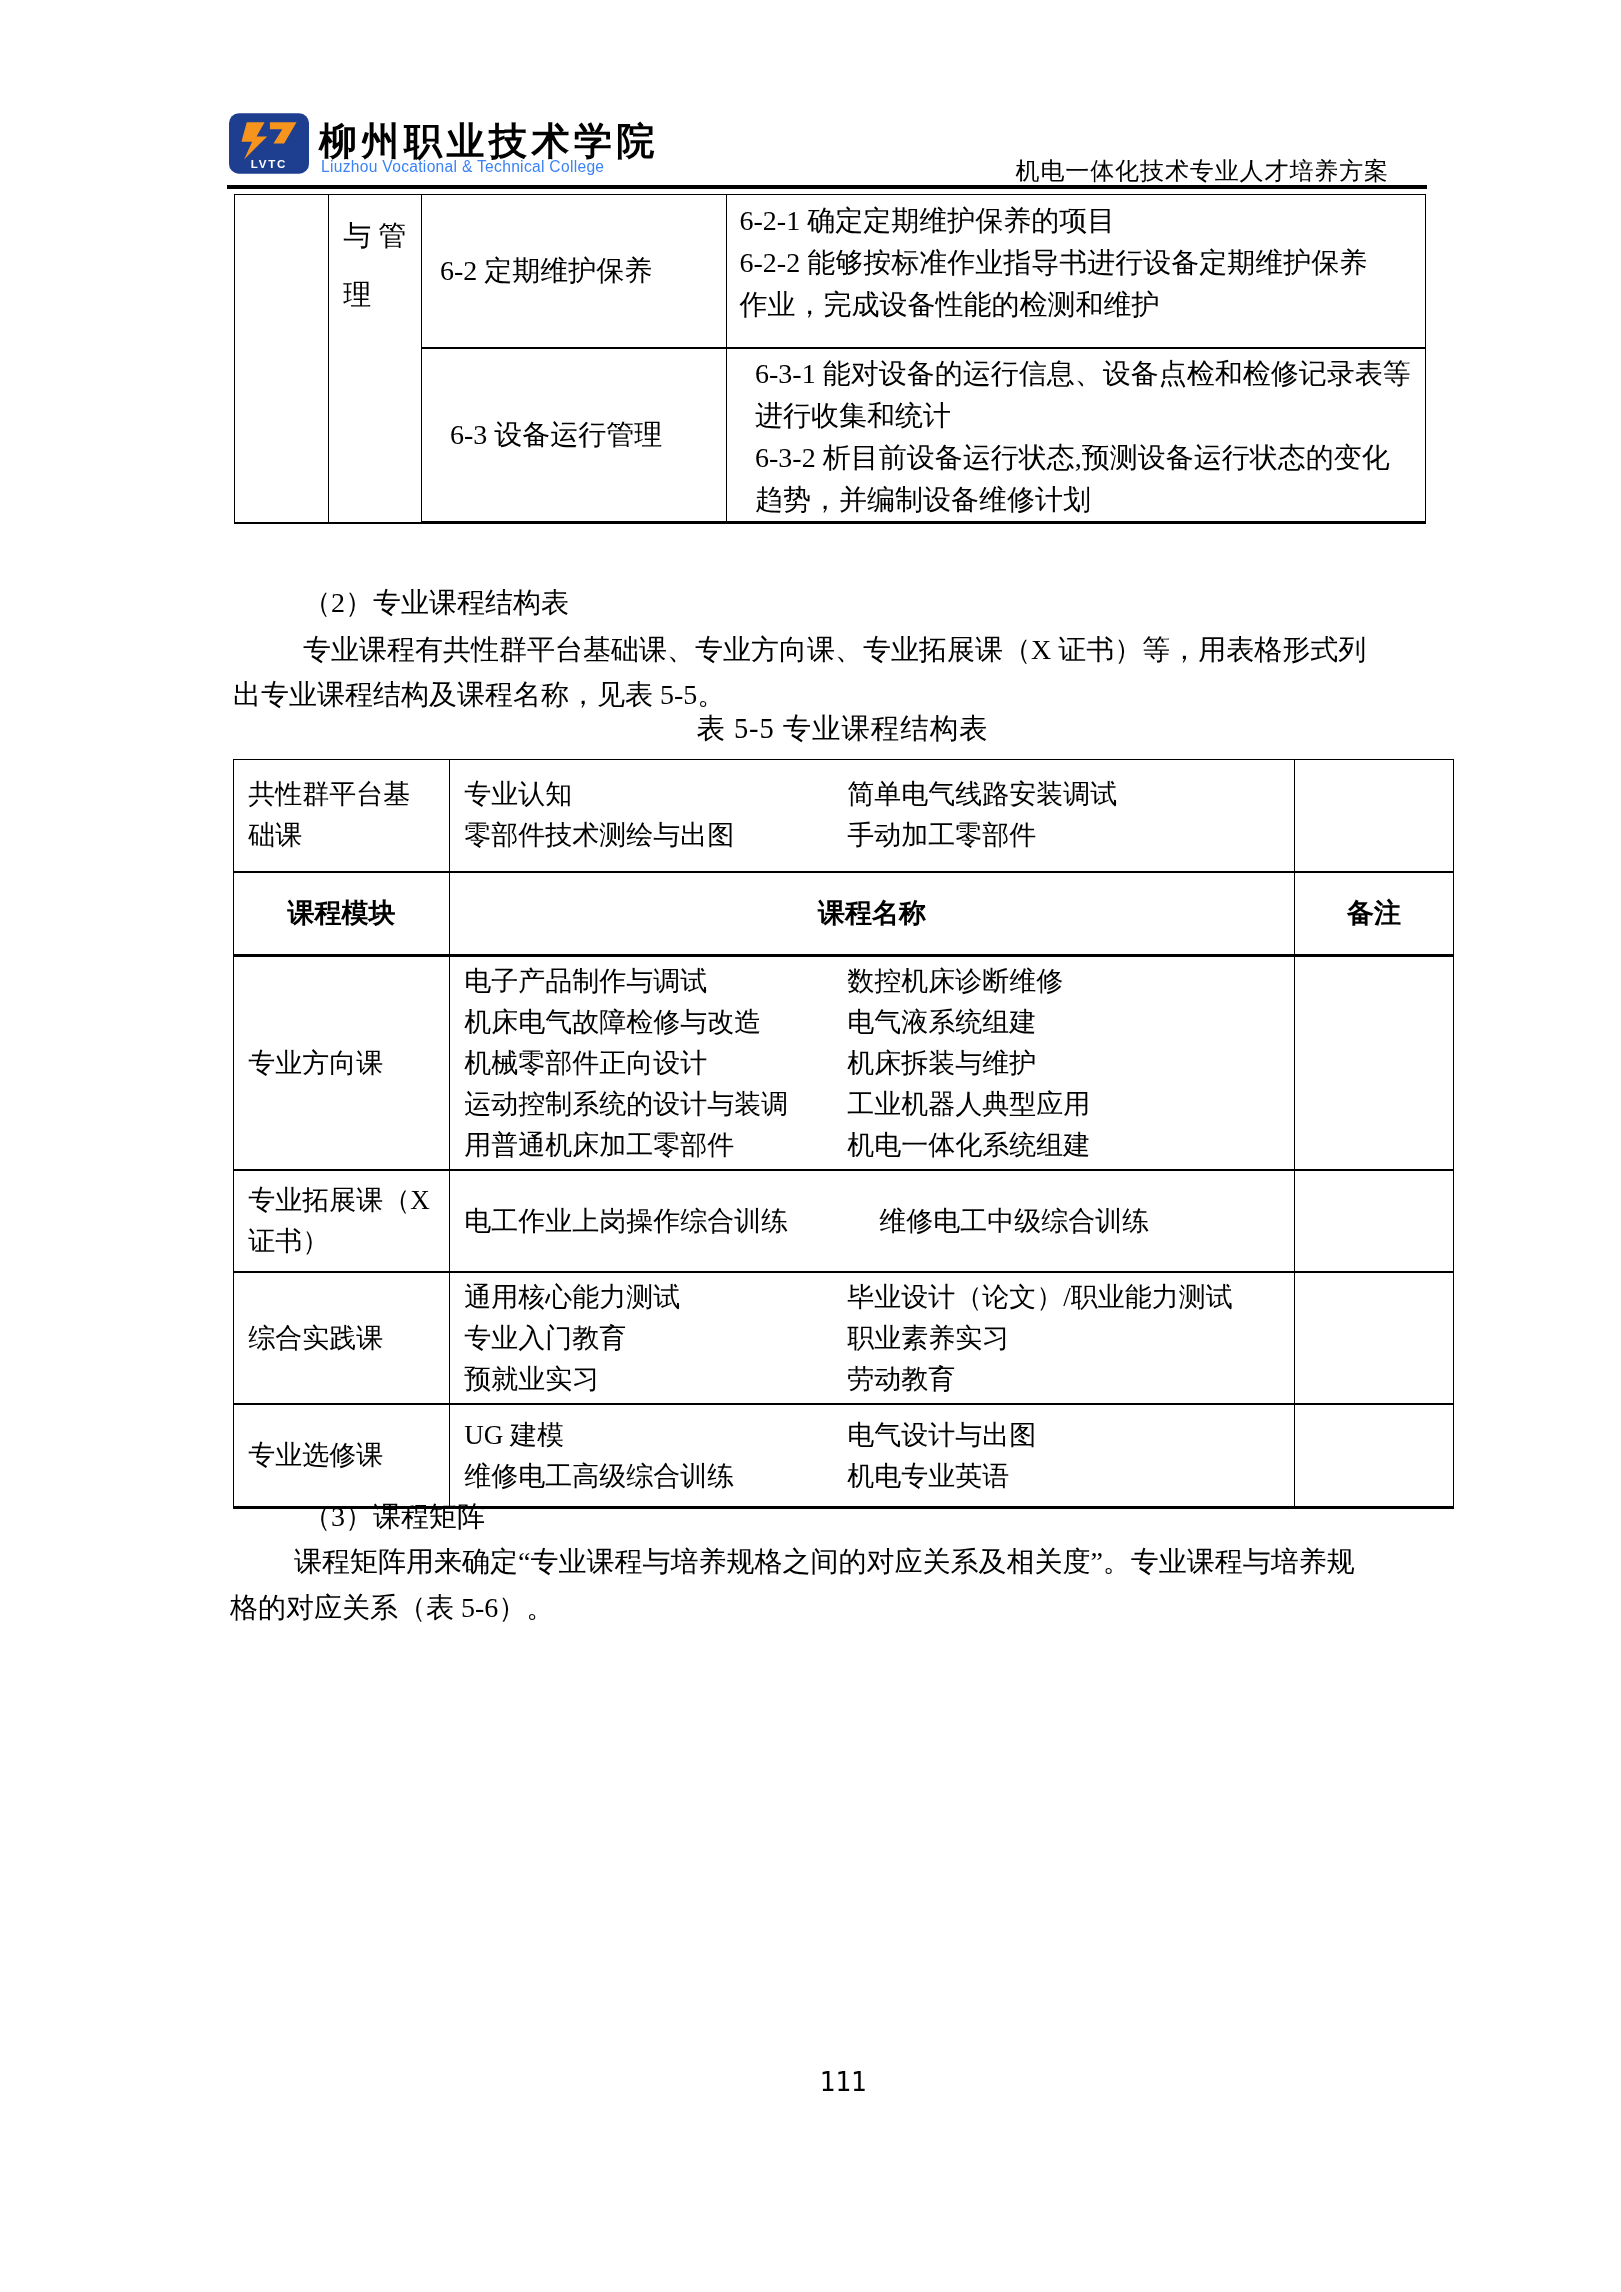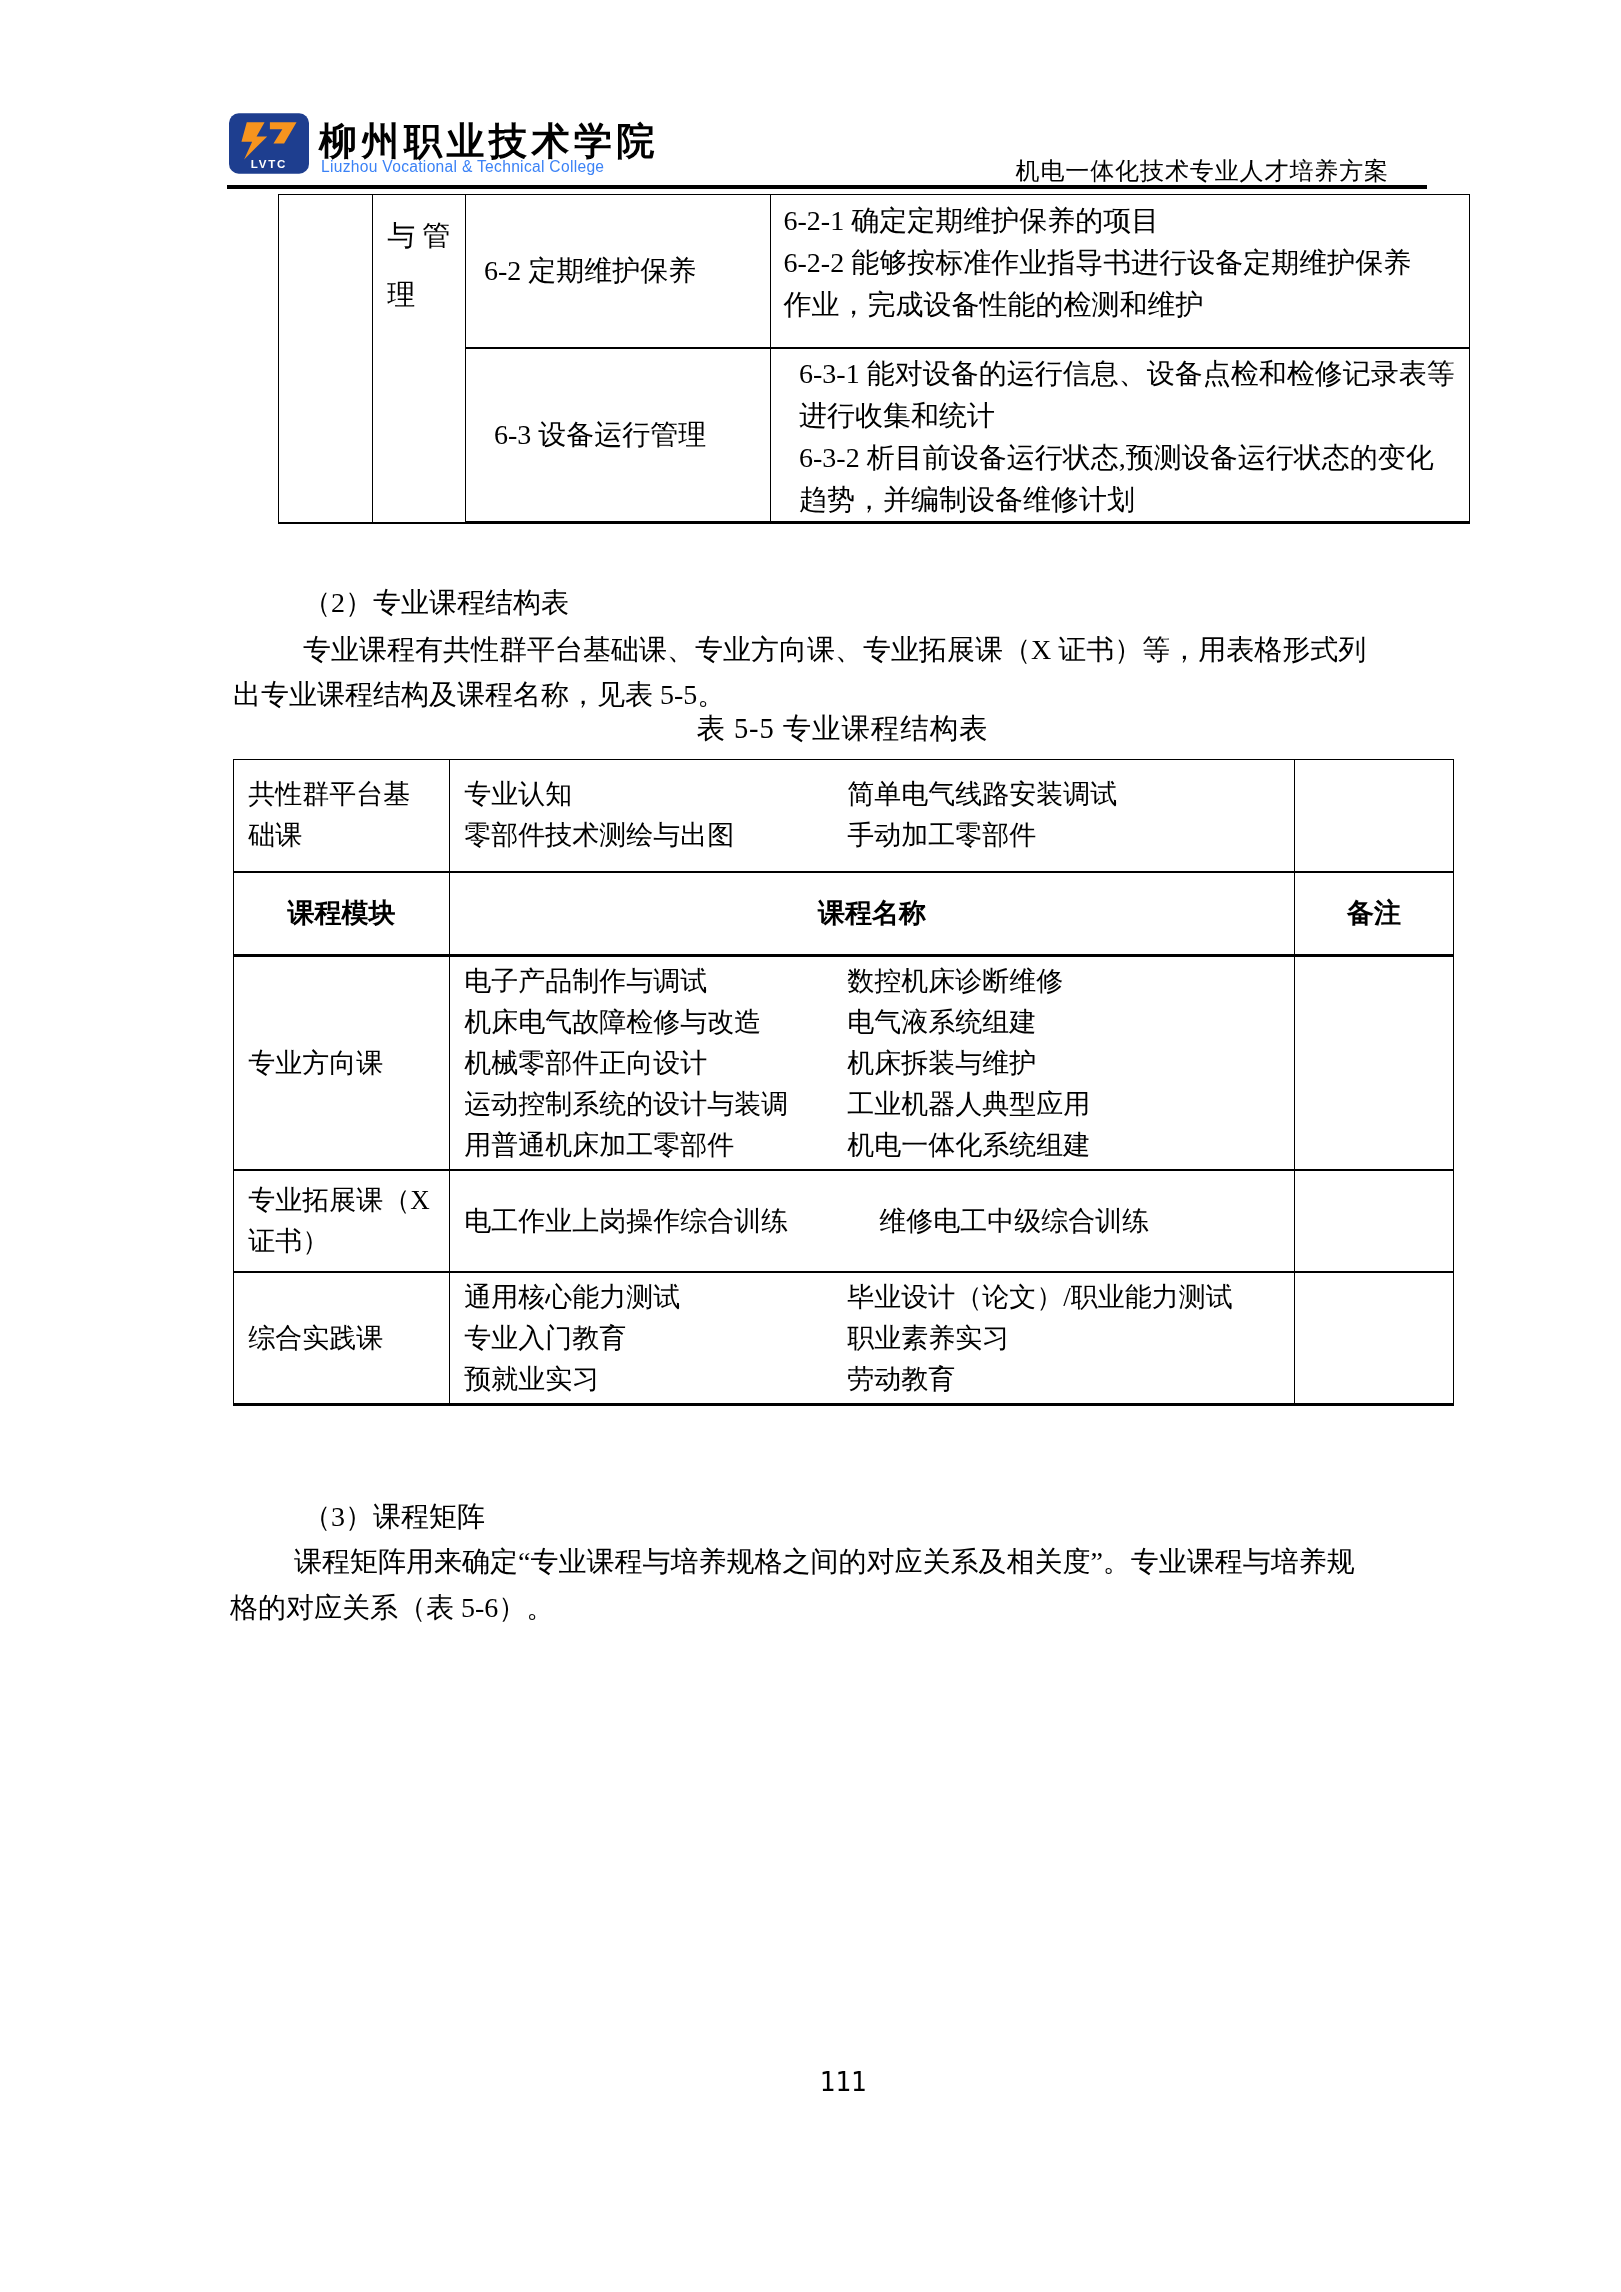--- a/index.html
+++ b/index.html
@@ -22,21 +22,21 @@
   .doc-title{
     position:absolute;right:233px;top:155px;font-size:24px;letter-spacing:0.9px;
   }
   .header-rule{
     position:absolute;left:227px;top:185px;width:1200px;height:3.6px;background:#000;
   }
   
   table{border-collapse:collapse;table-layout:fixed;position:absolute;}
   td,th{box-sizing:border-box;border:1.8px solid #000;overflow:hidden;}
   
-  .t-top{left:234px;top:194px;margin-left:44px;}
+  .t-top{left:234px;top:194px;}
   .t-top td{font-size:28px;line-height:43px;vertical-align:top;}
   .t-top .tt-c2{padding:10.7px 12.5px 0 14.3px;line-height:59px;}
   .t-top .tt-c3{vertical-align:middle;padding:0 9px 0 18px;}
   .t-top .tt-c4{padding:4.5px 10.7px 0 12.5px;line-height:42px;}
   .t-top tr:first-child td{border-top:1.8px solid #000;}
   .t-top td{border-bottom:2.7px solid #000;}
   .t-top tr:last-child td{border-bottom:3.6px solid #000;padding-left:28px;}
   
   .para{font-size:28px;line-height:36px;white-space:nowrap;}
   .caption{
@@ -149,20 +149,30 @@
   <tr>
     <td class="module" style="height:121px">综合实践课</td>
     <td class="names">
       <div class="course-cols">
         <div class="course-left">通用核心能力测试<br>专业入门教育<br>预就业实习</div>
         <div class="course-right">毕业设计（论文）/职业能力测试<br>职业素养实习<br>劳动教育</div>
       </div>
     </td>
     <td class="note-cell"></td>
   </tr>
+  <tr>
+    <td class="module" style="height:103px">专业选修课</td>
+    <td class="names">
+      <div class="course-cols">
+        <div class="course-left">UG 建模<br>维修电工高级综合训练</div>
+        <div class="course-right">电气设计与出图<br>机电专业英语</div>
+      </div>
+    </td>
+    <td class="note-cell"></td>
+  </tr>
 </tbody>
   </table>
 
 <div class="abs para" style="left:303px;top:1499px">（3）课程矩阵</div>
 <div class="abs para" style="left:294px;top:1544px">课程矩阵用来确定“专业课程与培养规格之间的对应关系及相关度”。专业课程与培养规</div>
 <div class="abs para" style="left:230px;top:1590px">格的对应关系（表 5-6）。</div>
 
 <div class="pagenum">111</div>
 
 

